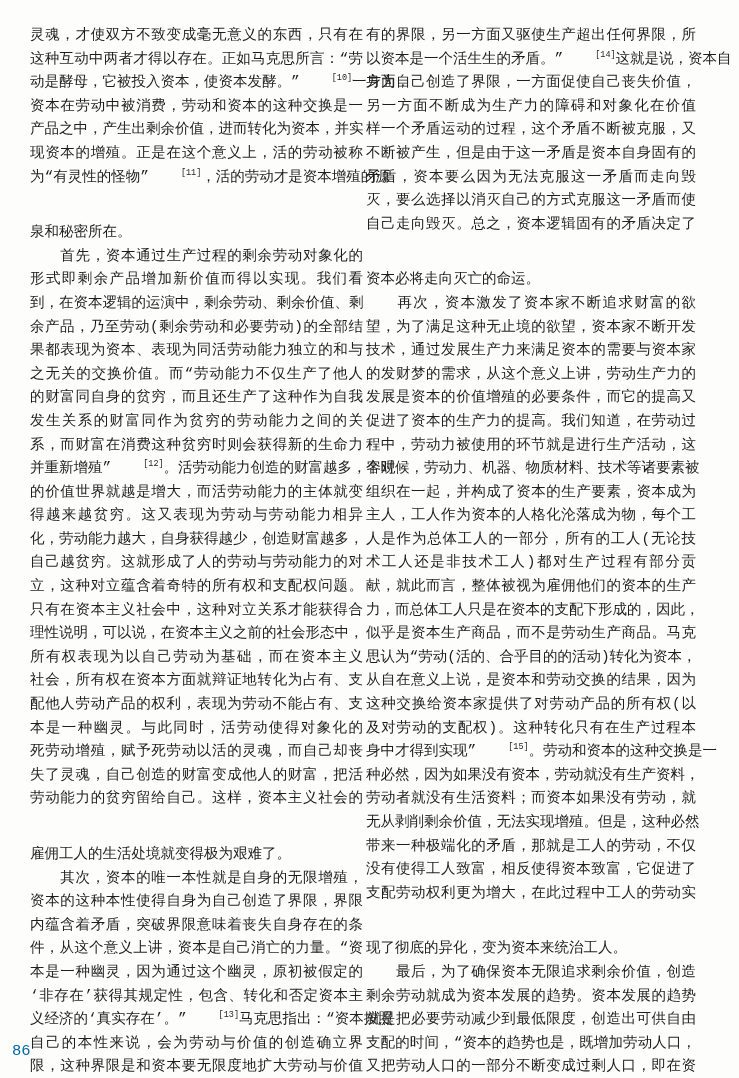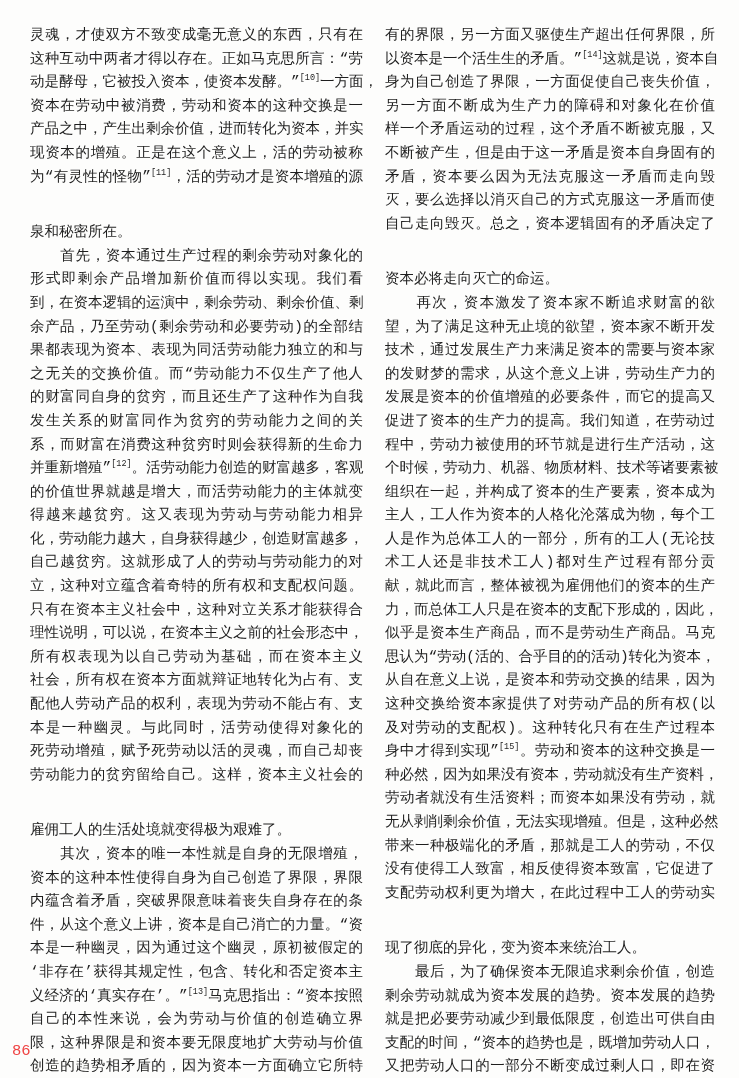--- a/index.html
+++ b/index.html
@@ -16,47 +16,48 @@
     font-family: Liberation Mono, monospace;
     color: #1e1e1e;
   }
   .column {
     position: absolute;
     top: 24px;
     font-size: 14.5px;
     line-height: 23.6px;
   }
   .column-left  { left: 30px;  width: 333px; }
-  .column-right { left: 385px; width: 330px; }
+  .column-right { left: 366px; width: 330px; }
   .line {
     width: 100%;
     height: 23.6px;
     text-align: justify;
     text-align-last: justify;
     text-justify: inter-character;
     white-space: nowrap;
     letter-spacing: 0;
   }
   .line.para-end {
     text-align-last: left;
     margin-top: 32px;
   }
   .line sup {
     font-size: 8.5px;
     line-height: 0;
     vertical-align: super;
     letter-spacing: 0;
+    margin-left: 32px;
   }
   .page-number {
     position: absolute;
     left: 12px;
     top: 1041px;
     font-size: 15.5px;
     line-height: 20px;
-    color: #ef4444;
+    color: #0369a1;
   }
 </style>
 </head>
 <body>
 
 <div class="page">
   <div class="column column-left">
       <div class="line">灵魂，才使双方不致变成毫无意义的东西，只有在</div>
       <div class="line">这种互动中两者才得以存在。正如马克思所言：“劳</div>
       <div class="line">动是酵母，它被投入资本，使资本发酵。”<sup>[10]</sup>一方面，</div>
@@ -80,20 +81,21 @@
       <div class="line">化，劳动能力越大，自身获得越少，创造财富越多，</div>
       <div class="line">自己越贫穷。这就形成了人的劳动与劳动能力的对</div>
       <div class="line">立，这种对立蕴含着奇特的所有权和支配权问题。</div>
       <div class="line">只有在资本主义社会中，这种对立关系才能获得合</div>
       <div class="line">理性说明，可以说，在资本主义之前的社会形态中，</div>
       <div class="line">所有权表现为以自己劳动为基础，而在资本主义</div>
       <div class="line">社会，所有权在资本方面就辩证地转化为占有、支</div>
       <div class="line">配他人劳动产品的权利，表现为劳动不能占有、支</div>
       <div class="line">本是一种幽灵。与此同时，活劳动使得对象化的</div>
       <div class="line">死劳动增殖，赋予死劳动以活的灵魂，而自己却丧</div>
+      <div class="line">失了灵魂，自己创造的财富变成他人的财富，把活</div>
       <div class="line">劳动能力的贫穷留给自己。这样，资本主义社会的</div>
       <div class="line para-end">雇佣工人的生活处境就变得极为艰难了。</div>
       <div class="line">　　其次，资本的唯一本性就是自身的无限增殖，</div>
       <div class="line">资本的这种本性使得自身为自己创造了界限，界限</div>
       <div class="line">内蕴含着矛盾，突破界限意味着丧失自身存在的条</div>
       <div class="line">件，从这个意义上讲，资本是自己消亡的力量。“资</div>
       <div class="line">本是一种幽灵，因为通过这个幽灵，原初被假定的</div>
       <div class="line">‘非存在’获得其规定性，包含、转化和否定资本主</div>
       <div class="line">义经济的‘真实存在’。”<sup>[13]</sup>马克思指出：“资本按照</div>
       <div class="line">自己的本性来说，会为劳动与价值的创造确立界</div>

